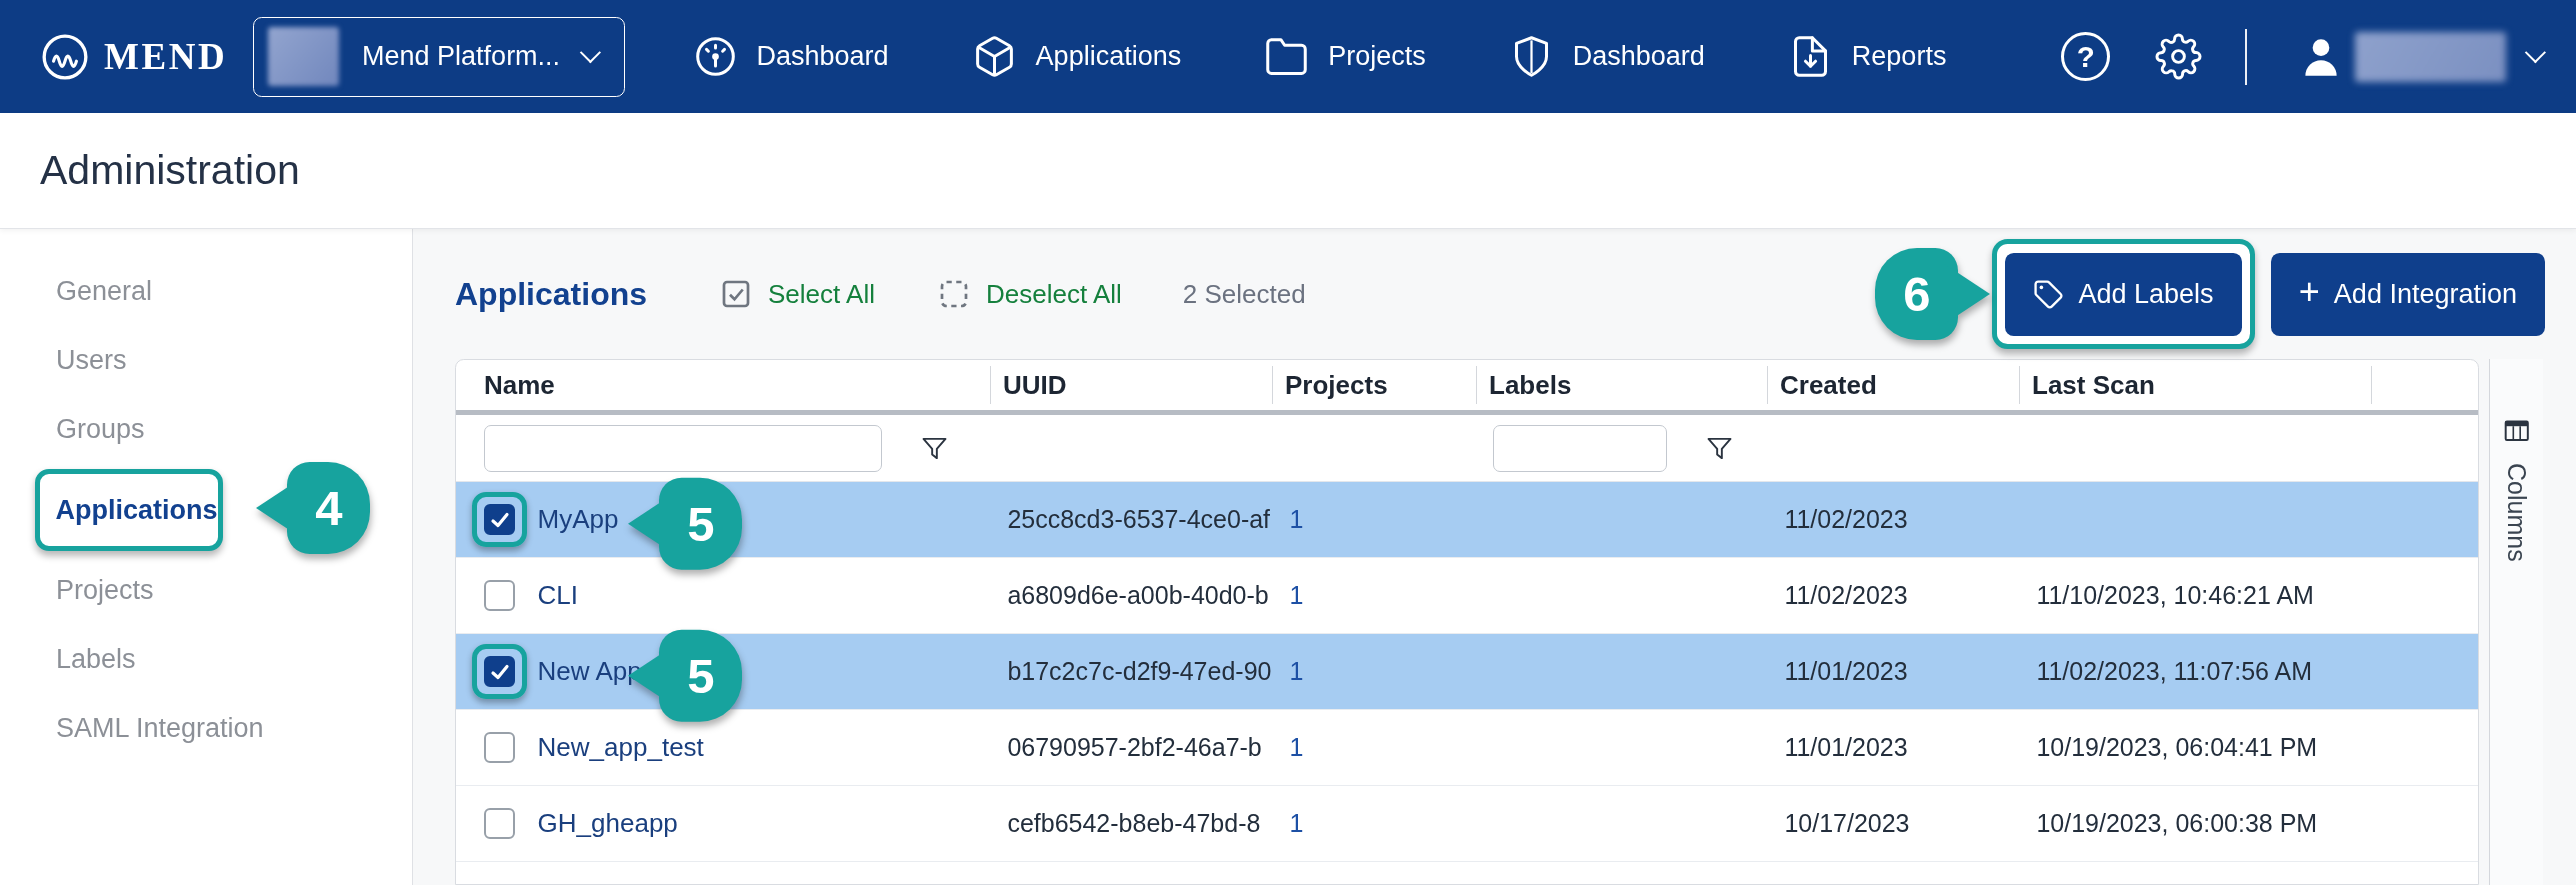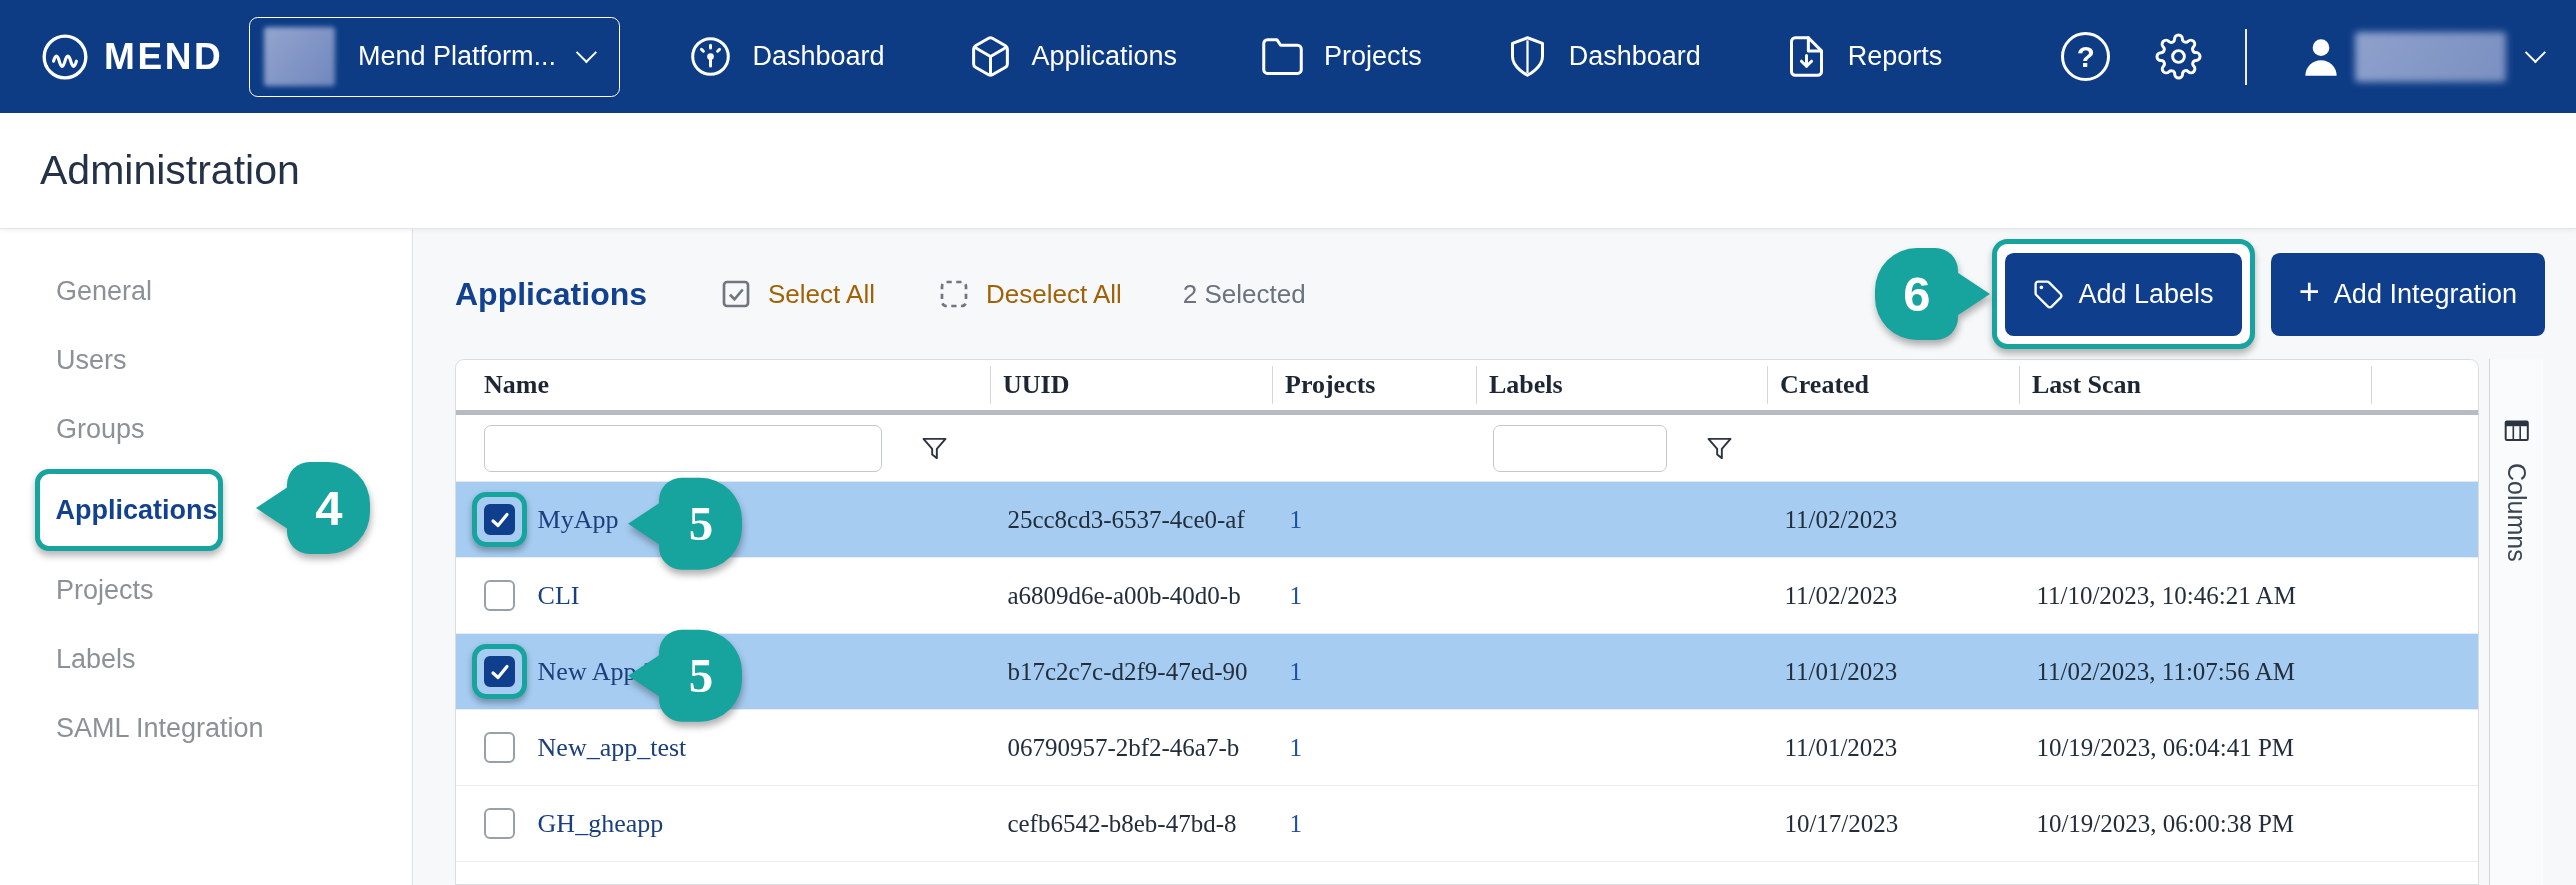--- a/index.html
+++ b/index.html
@@ -2,21 +2,21 @@
 <html style="font-size:14px"><head>
 <meta charset="utf-8">
 <style>
   * { box-sizing: border-box; margin: 0; padding: 0; }
   html, body { width: 2576px; height: 886px; overflow: hidden; background: #fff;
     font-family: "Liberation Sans", sans-serif; }
 
   
   .topbar { height: 113px; background: #0d3c85; display: flex; align-items: center;
     padding: 0 33px 0 40px; color: #fff; }
-  .brand { display: flex; align-items: center; gap: 14px; margin-right: 26px; }
+  .brand { display: flex; align-items: center; gap: 14px; margin-right: 26px; font-family: Liberation Serif, serif; }
   .brand svg { width: 50px; height: 50px; }
   .brand-name { font-size: 37px; font-weight: 700; letter-spacing: 2.6px; }
   .org-selector { display: flex; align-items: center; gap: 22.6px; border: 1.7px solid #fff;
     border-radius: 8.7px; height: 80px; padding: 0 26px 0 14px; margin-right: 68px; cursor: pointer; }
   .redacted-org { width: 71px; height: 59px; border-radius: 3.5px;
     background: linear-gradient(130deg, #93a5cf, #7187bd); filter: blur(2.6px); }
   .org-label { font-size: 27px; }
   .chevron { width: 14.8px; height: 14.8px; border-right: 2.6px solid #fff; border-bottom: 2.6px solid #fff;
     transform: rotate(45deg); margin-top: -8.7px; }
   .nav { display: flex; align-items: center; }
@@ -50,21 +50,21 @@
     border: 5.2px solid #17a39e; border-radius: 14px; background: #fff;
     display: flex; align-items: center; padding-left: 15.6px;
     box-shadow: 0 4.3px 7.8px rgba(0,0,0,.28); cursor: pointer; }
   .side-active-wrap .side-label-active { font-size: 27px; font-weight: 700; color: #12418f; }
 
   .main { flex: 1; background: #f7f8f9; padding-left: 42px; }
 
   
   .toolbar { height: 130px; display: flex; align-items: center; padding-right: 31px; }
   .toolbar-heading { font-size: 32px; font-weight: 700; color: #12418f; margin-right: 71px; }
-  .sel-group { display: flex; align-items: center; gap: 14px; font-size: 26px; color: #a16207;
+  .sel-group { display: flex; align-items: center; gap: 14px; font-size: 26px; color: #15803d;
     margin-right: 61px; cursor: pointer; }
   .sel-group svg { width: 36px; height: 36px; }
   .sel-count { font-size: 26px; color: #6b7280; }
   .spacer { flex: 1; }
   .btn { background: #0f3f8c; color: #fff; font-size: 27px; height: 83px; border: none;
     border-radius: 8.7px; display: flex; align-items: center; gap: 14px; padding: 0 28px;
     cursor: pointer; font-family: inherit; }
   .btn svg { width: 31px; height: 31px; }
   .plus-glyph { font-size: 36px; font-weight: 400; line-height: 1; margin-top: -3.5px; }
   .add-labels-outline { position: relative; border: 5.2px solid #17a39e; border-radius: 15.6px;
@@ -81,21 +81,21 @@
   .balloon.right .tail { border-left: 47px solid #17a39e; margin-left: -15.6px; }
   .balloon-sidebar { position: absolute; left: calc(100% + 38px); top: -12px; }
   .balloon-toolbar { position: absolute; right: calc(100% + 7px); top: 50%; transform: translateY(-50%); }
   .row-balloon { position: absolute; left: 172px; top: 50%; transform: translateY(-46%); z-index: 6; }
 
   
   .table-wrap { display: flex; align-items: stretch; height: 526px; }
   .table-panel { width: 2024px; background: #fff; border: 0.9px solid #d9dce1;
     border-radius: 8.7px 8.7px 0 0; overflow: hidden; }
   .t-row { display: grid; grid-template-columns: 534px 282px 204px 291px 252px 352px 1fr;
-    align-items: center; font-family: Liberation Serif, serif; }
+    align-items: center; }
   .header-row { height: 50px; }
   .header-cell { font-size: 26px; font-weight: 700; color: #1d2633; padding-left: 13px;
     position: relative; height: 100%; display: flex; align-items: center; cursor: pointer; }
   .header-cell.first { padding-left: 28px; }
   .header-cell.sep::before { content: ""; position: absolute; left: 0; top: 6px; bottom: 6px;
     width: 0.9px; background: #d4d7dc; }
   .thick-bar { height: 5.2px; background: #b7bcc4; }
   .filter-row { height: 67px; border-bottom: 0.9px solid #e4e7ec; }
   .filter-cell { display: flex; align-items: center; padding-left: 28px; }
   .filter-cell.labels-f { padding-left: 17.4px; }

